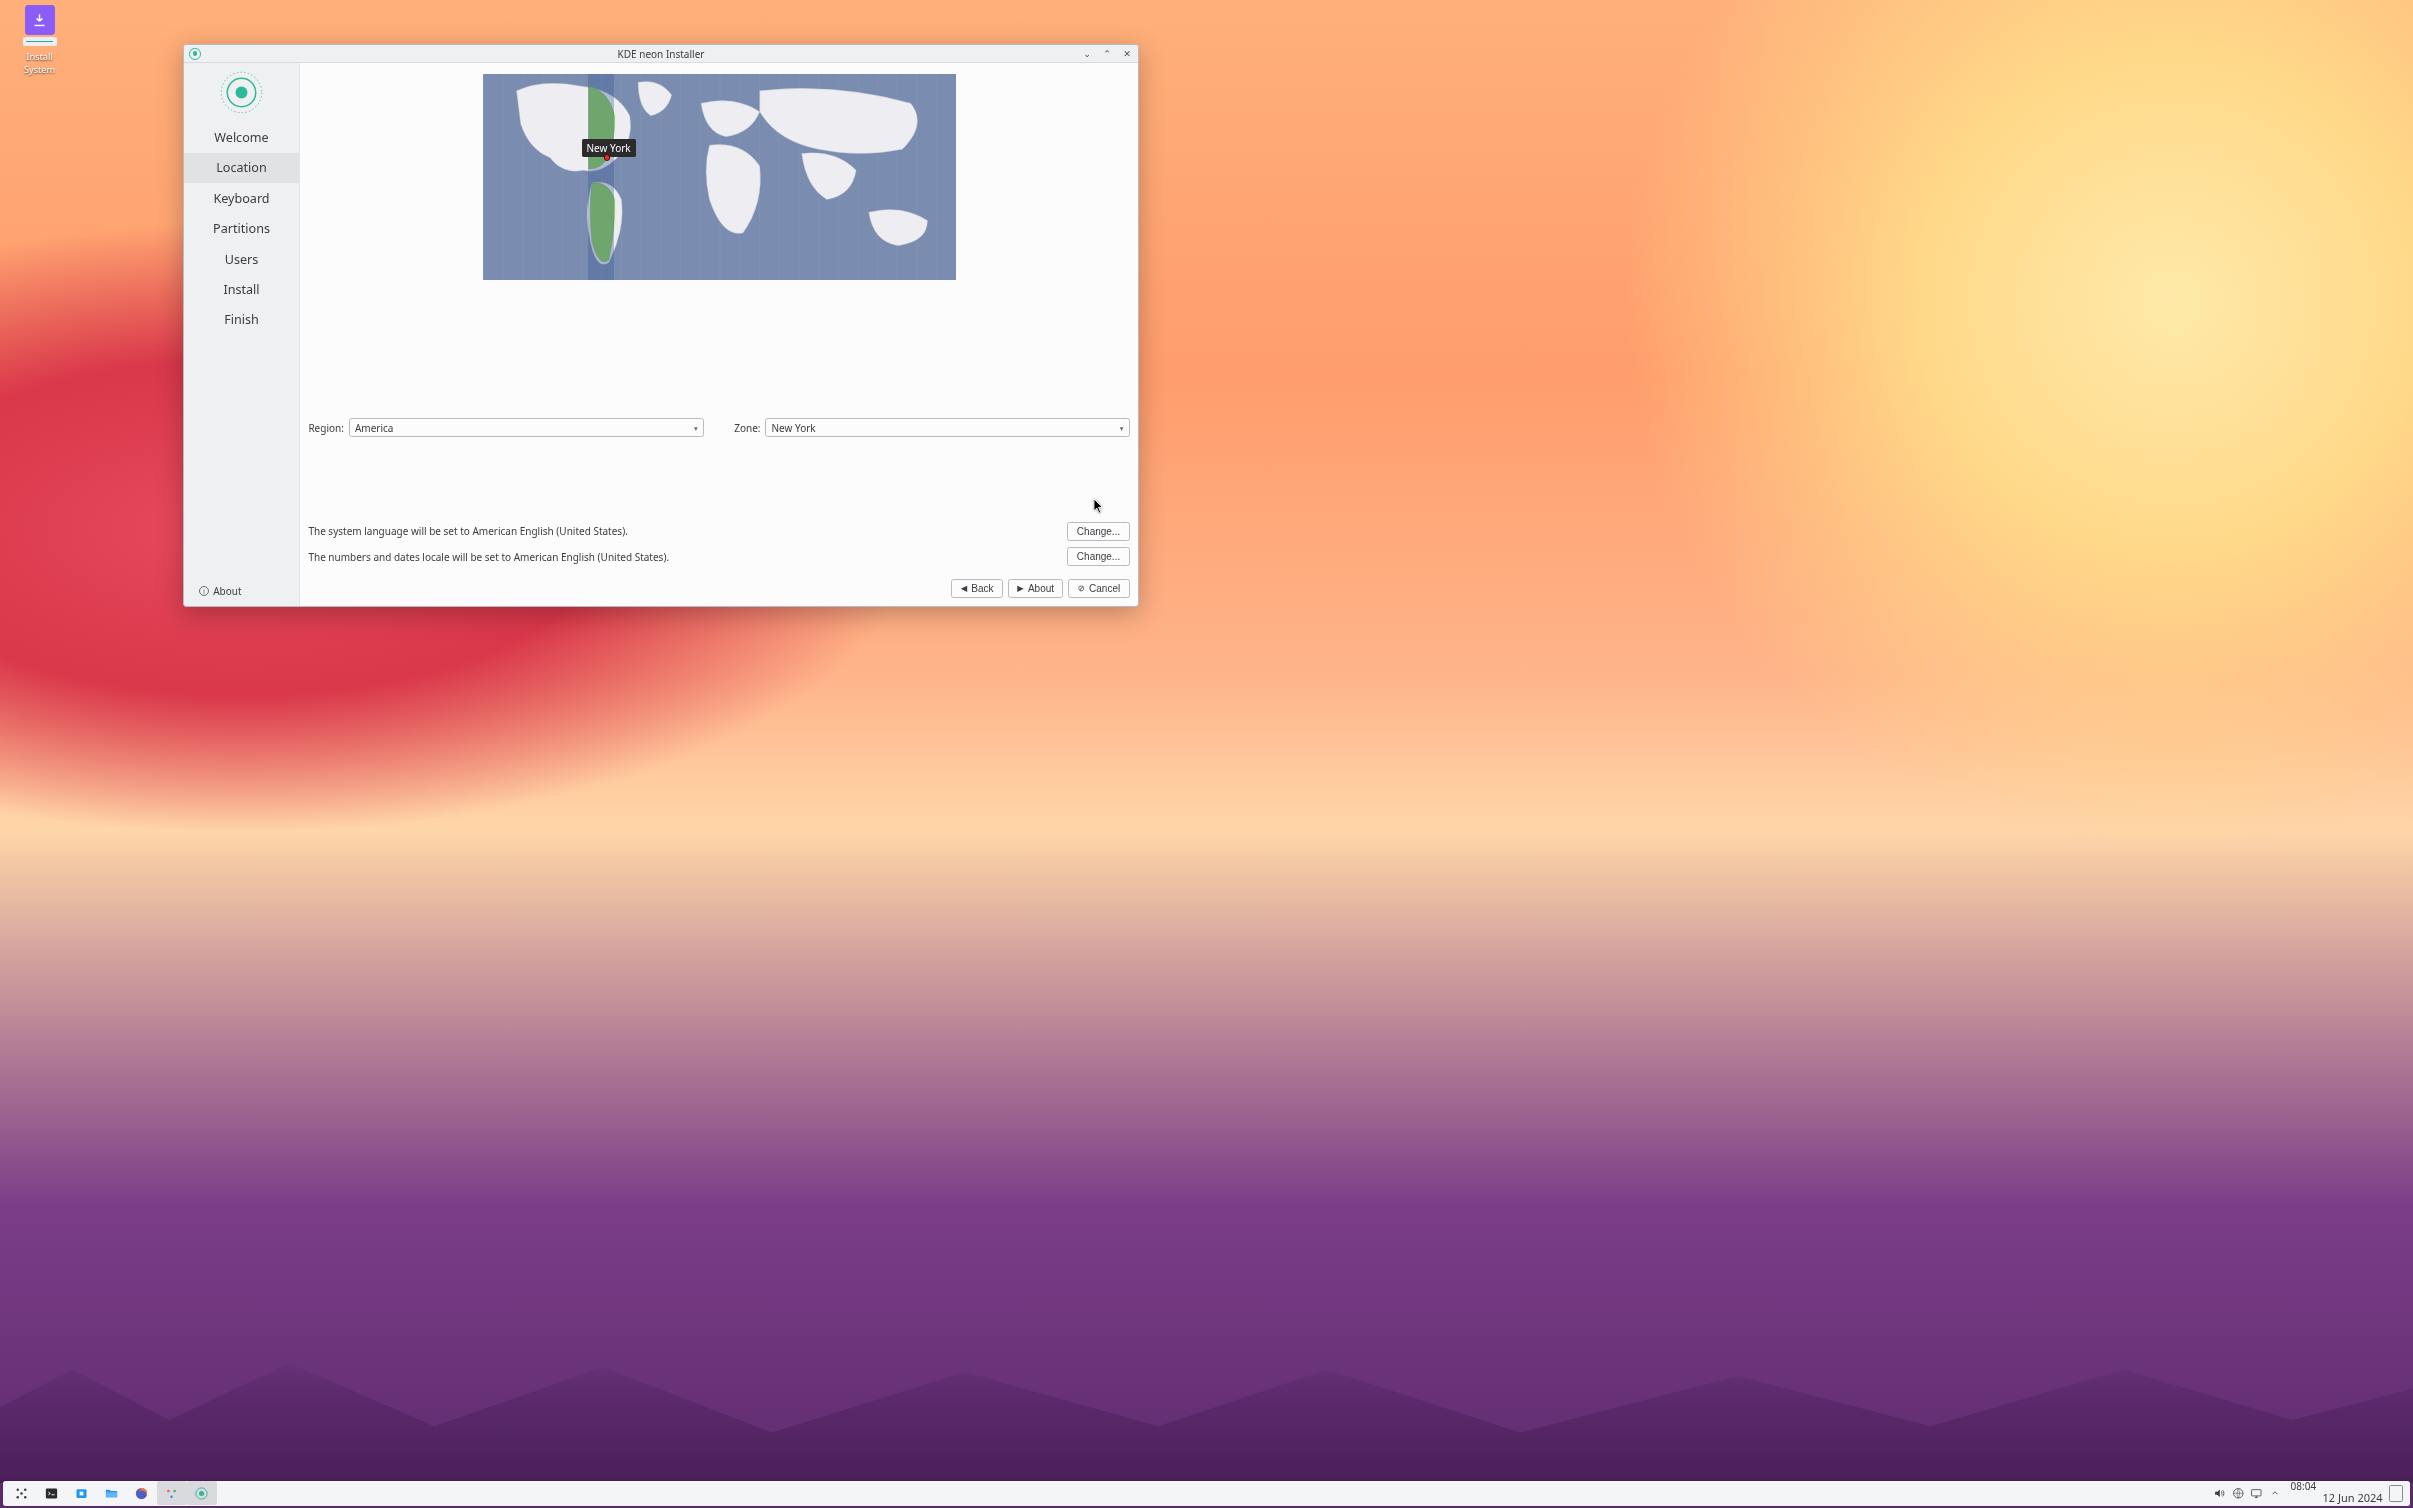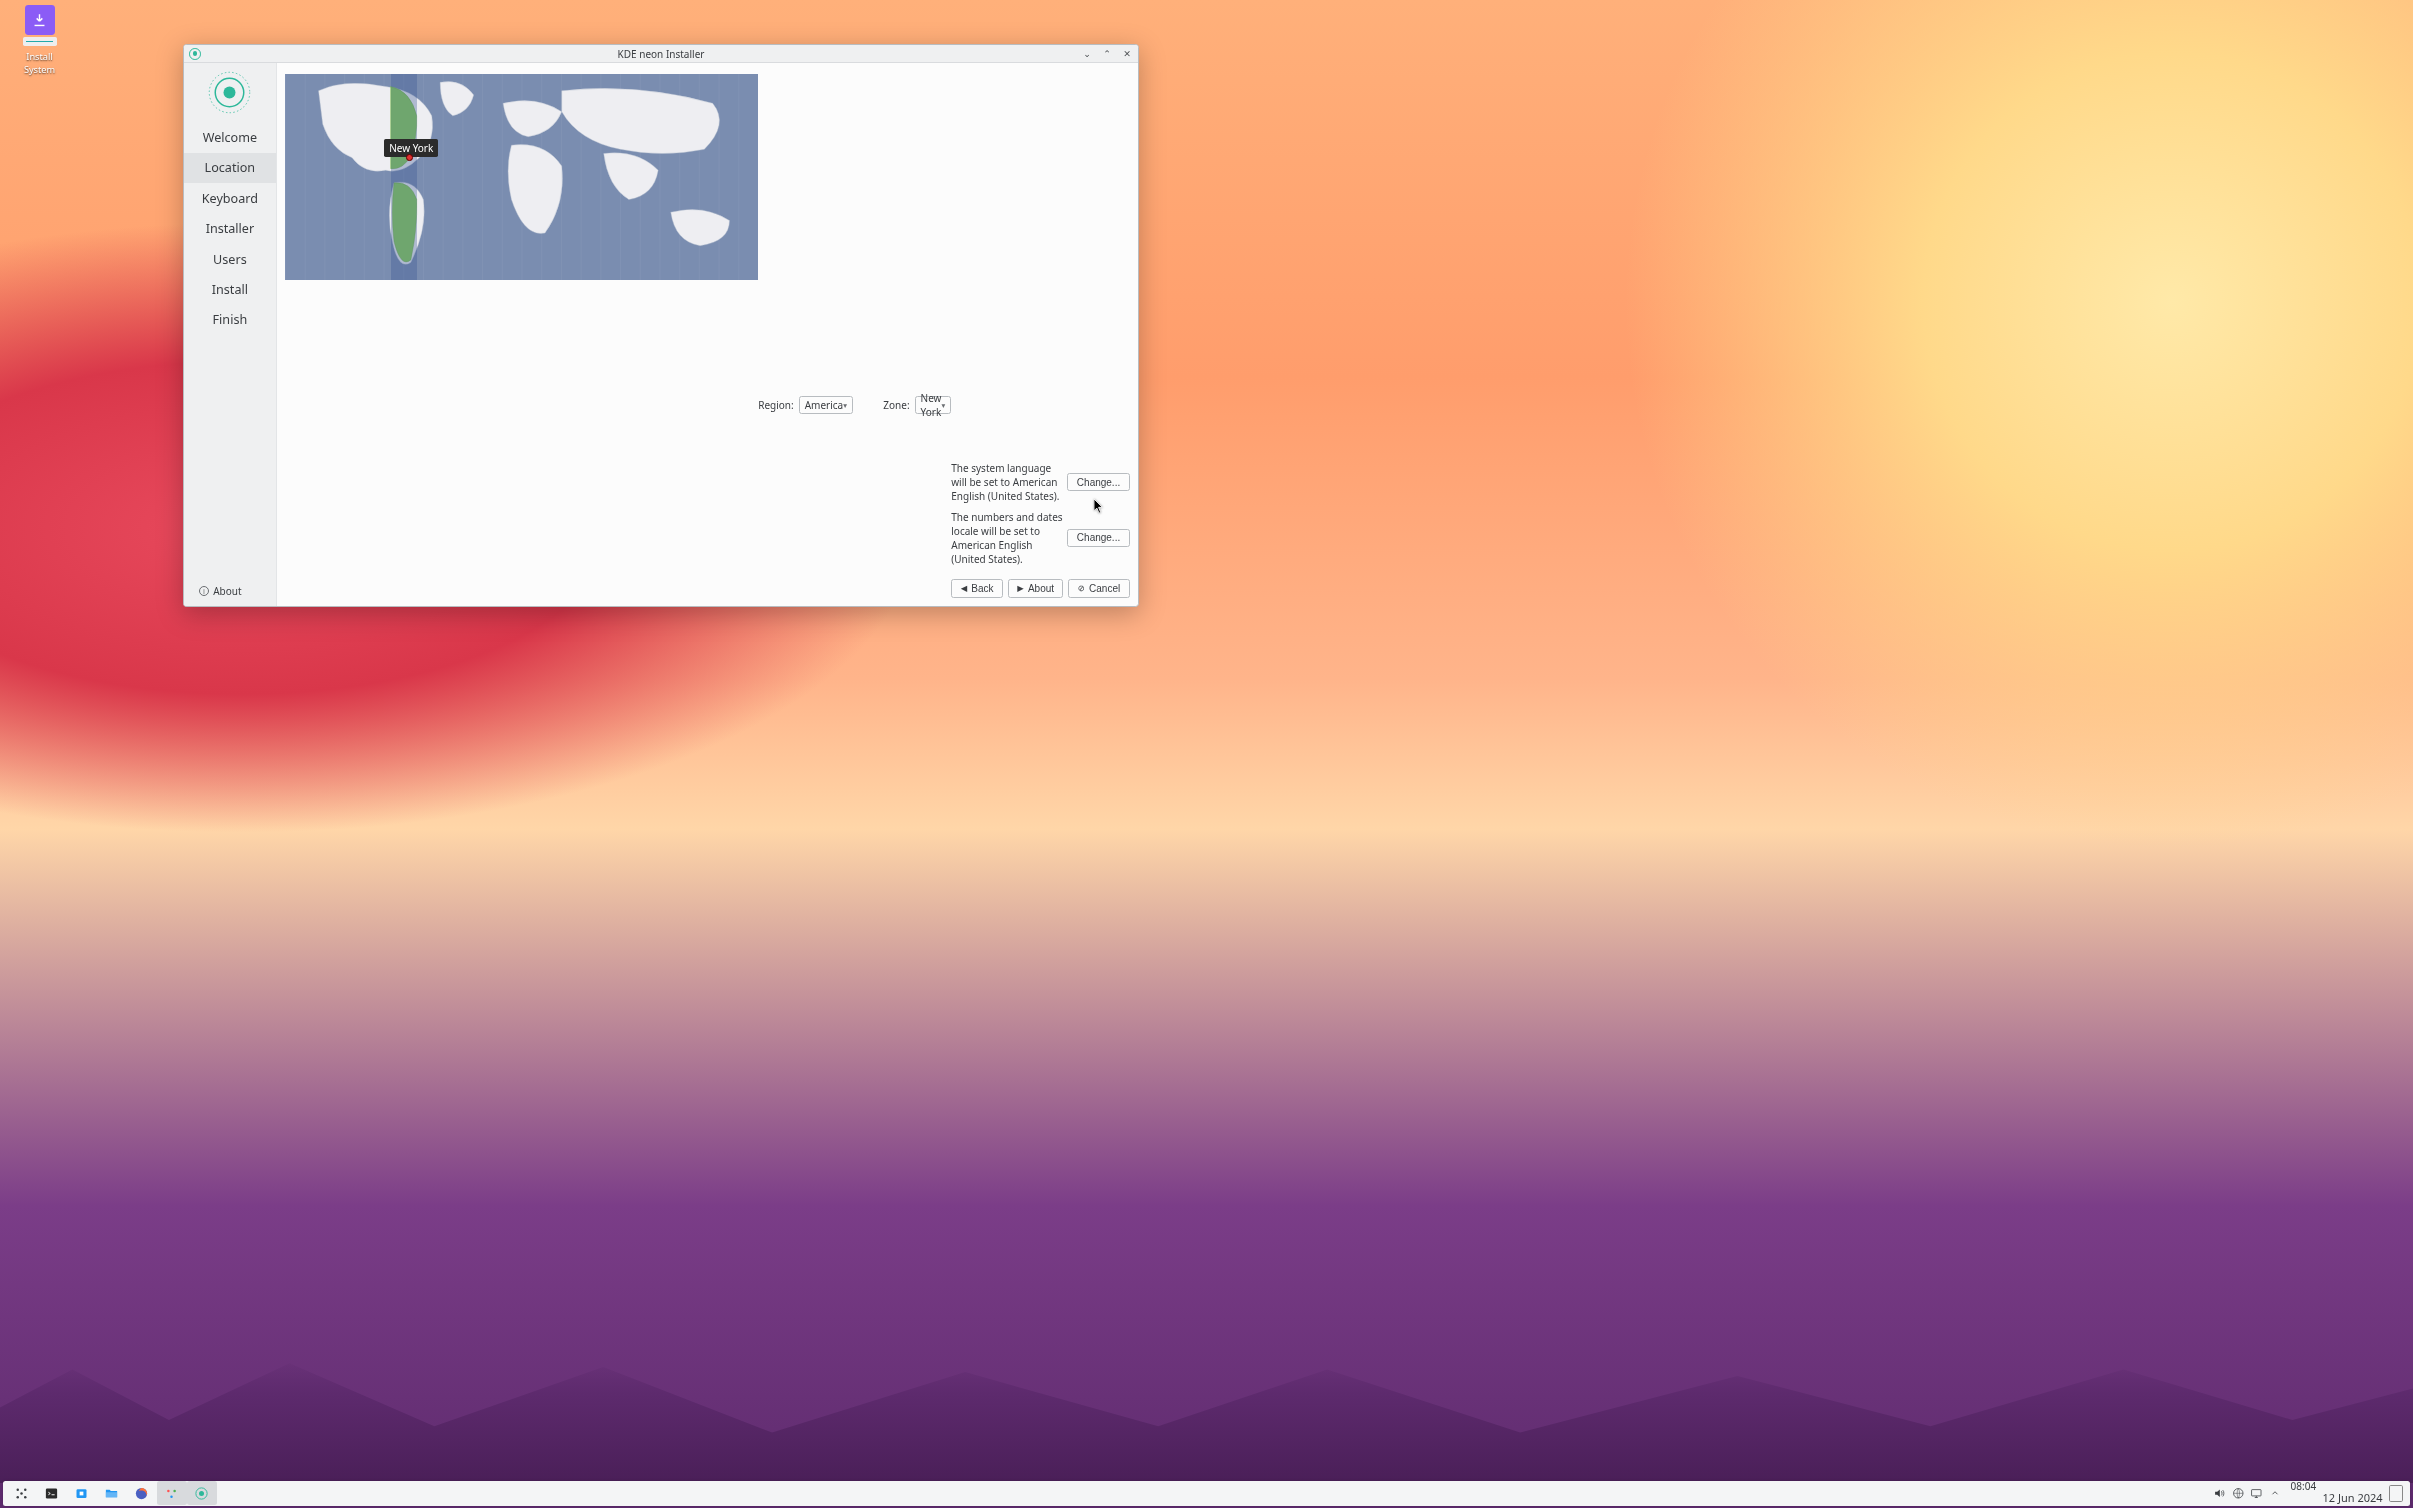--- a/index.html
+++ b/index.html
@@ -87,21 +87,21 @@
 .sidebar .about {
   padding: 6.7px 0 8.4px 15px; font-size: 10px; color: #3a3d41;
   display: flex; align-items: center; gap: 4.2px;
 }
 .sidebar .about .info-icon {
   width: 10px; height: 10px; border: 0.8px solid #6a6d71; border-radius: 50%;
   display:flex; align-items:center; justify-content:center; font-size:7.5px; color:#6a6d71;
 }
 
 .main {
-  flex: 1; display: flex; flex-direction: row; padding: 11px 8.4px 8.4px 8.4px;
+  flex: 1; display: flex; flex-direction: column; padding: 11px 8.4px 8.4px 8.4px;
 }
 .map-wrap { display:flex; justify-content:center; }
 .map {
   width: 473px; height: 206px; background: #7a8db0; position: relative;
   overflow: hidden;
 }
 .map svg { position:absolute; inset:0; width:100%; height:100%; }
 .map .tz-band {
   position: absolute; top: 0; bottom: 0; left: 22.3%; width: 5.5%;
   background: rgba(60,90,150,0.35);
@@ -183,21 +183,21 @@
       <div class="logo">
         <svg viewBox="0 0 60 60">
           <circle cx="30" cy="30" r="27" fill="none" stroke="#2db89a" stroke-width="1" stroke-dasharray="2 3"></circle>
           <circle cx="30" cy="30" r="19" fill="none" stroke="#2db89a" stroke-width="2"></circle>
           <circle cx="30" cy="30" r="8" fill="#2db89a"></circle>
         </svg>
       </div>
       <div class="step"><span>Welcome</span></div>
       <div class="step active"><span>Location</span></div>
       <div class="step"><span>Keyboard</span></div>
-      <div class="step"><span>Installer</span></div>
+      <div class="step"><span>Partitions</span></div>
       <div class="step"><span>Users</span></div>
       <div class="step"><span>Install</span></div>
       <div class="step"><span>Finish</span></div>
       <div class="sidebar-spacer"></div>
       <div class="about">
         <span class="info-icon">i</span>
         <span>About</span>
       </div>
     </div>
 

